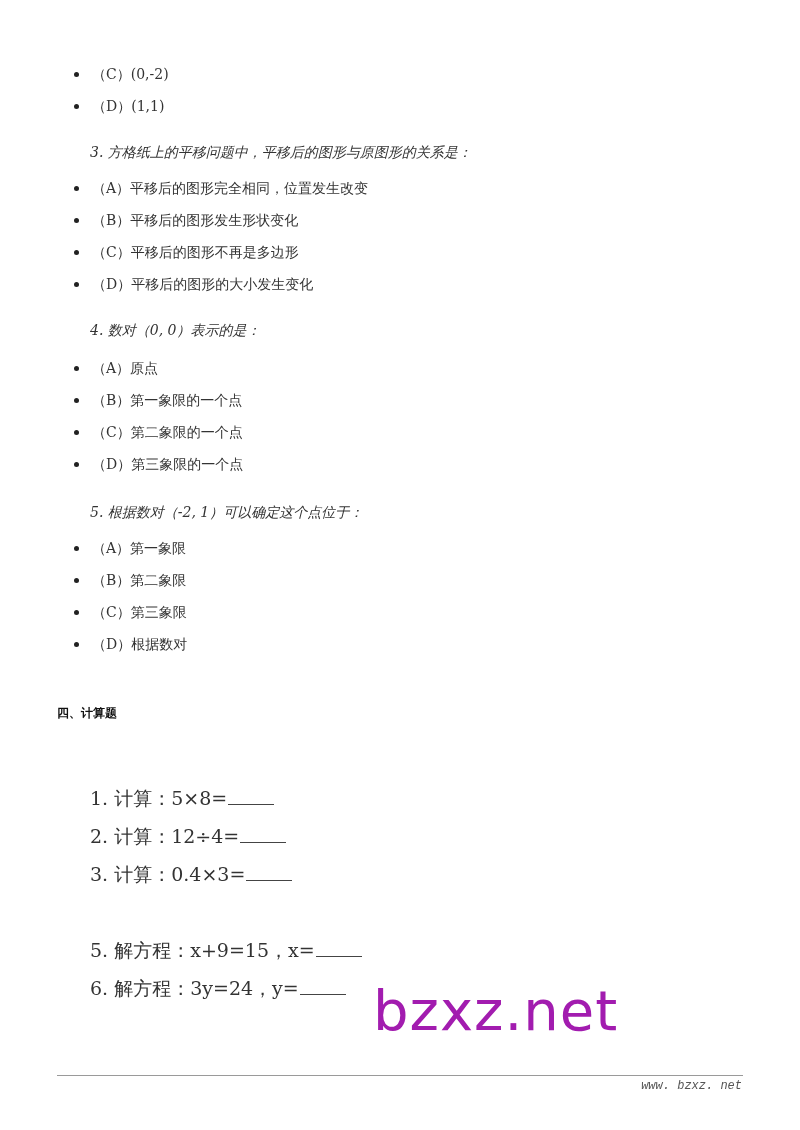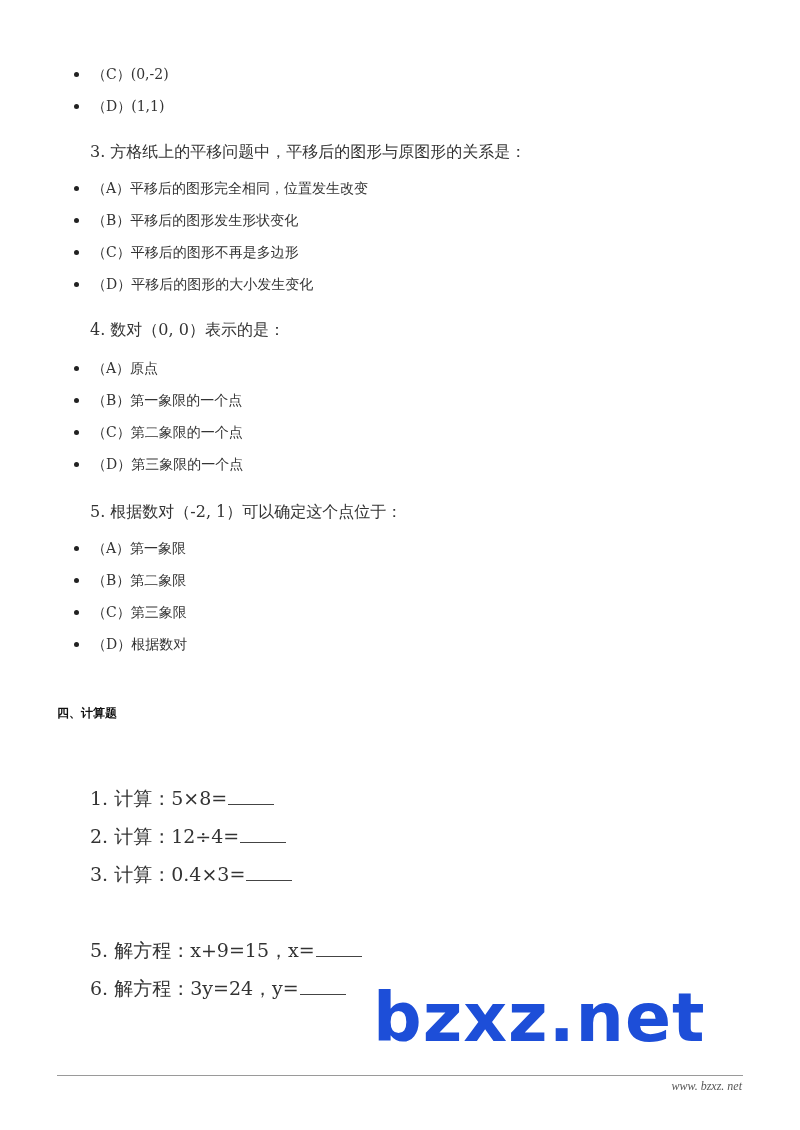--- a/index.html
+++ b/index.html
@@ -2,31 +2,31 @@
 <html><head>
 <meta charset="utf-8">
 <style>
   html, body { margin: 0; padding: 0; background: #ffffff; }
   body { width: 800px; height: 1130px; position: relative; overflow: hidden;
          font-family: "DejaVu Serif", "Liberation Serif", serif; color: #333333; }
   .page { position: absolute; left: 0; top: 0; width: 800px; height: 1130px; }
   .bullet { position: absolute; left: 74px; font-size: 14px; line-height: 20px; }
   .bullet .dot { position: absolute; left: 0; top: 8px; width: 5px; height: 5px; border-radius: 50%; background: #222; }
   .bullet .txt { position: absolute; left: 18px; top: 0; white-space: nowrap; }
-  .q { position: absolute; left: 90px; font-size: 16px; line-height: 20px; white-space: nowrap; }
+  .q { position: absolute; left: 90px; font-size: 14px; line-height: 20px; white-space: nowrap; font-style: italic; }
   .h2 { position: absolute; left: 57px; top: 705px; font-size: 12px; font-weight: bold; color: #111;
         font-family: "DejaVu Sans", "Liberation Sans", sans-serif; white-space: nowrap; }
   .note { position: absolute; left: 58px; top: 748px; font-size: 14px; line-height: 20px; white-space: nowrap; }
   .calc { position: absolute; left: 90px; font-size: 19px; line-height: 20px; white-space: nowrap; }
   .blank { display: inline-block; width: 46px; border-bottom: 1px solid #444; height: 14px; vertical-align: baseline; margin-left: 1px; }
-  .watermark { position: absolute; left: 373px; top: 978px; font-size: 68px; font-weight: bold; color: #1d4ed8;
+  .watermark { position: absolute; left: 373px; top: 978px; font-size: 56px; font-weight: normal; color: #a21caf;
                font-family: "DejaVu Sans", "Liberation Sans", sans-serif; letter-spacing: 1px; white-space: nowrap; }
   .rule { position: absolute; left: 57px; top: 1075px; width: 686px; height: 1px; background: #9a9a9a; }
   .footer { position: absolute; right: 58px; top: 1079px; font-size: 12px; font-style: italic; color: #555;
-            font-family: Liberation Serif, serif; white-space: nowrap; }
+            font-family: Liberation Mono, monospace; white-space: nowrap; }
 </style>
 </head>
 <body>
 
 <div class="page">
 
   <div class="bullet" style="top:64px">
     <span class="dot"></span>
     <span class="txt">（C）(0,-2)</span>
   </div>

